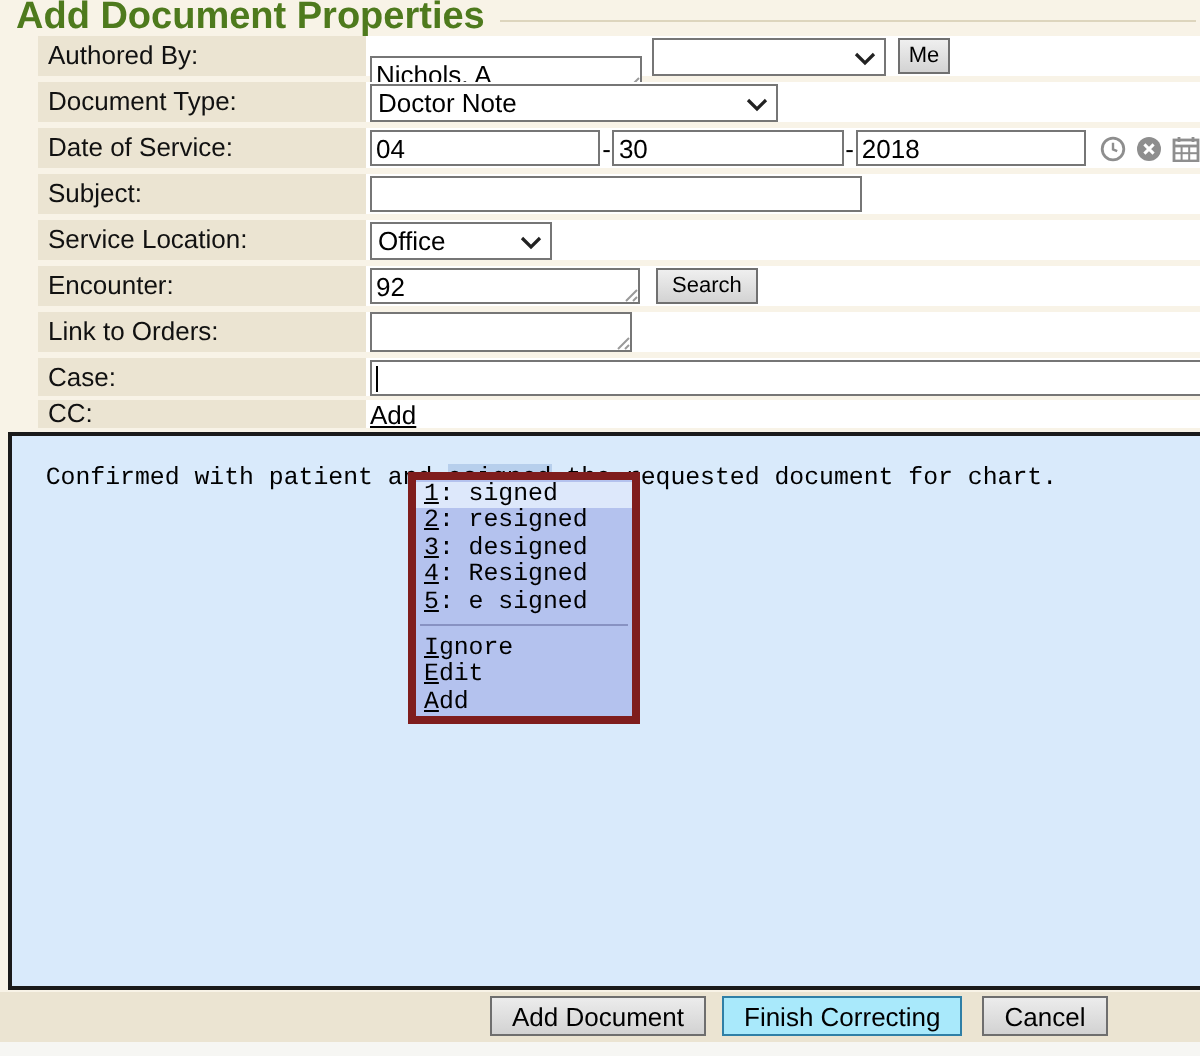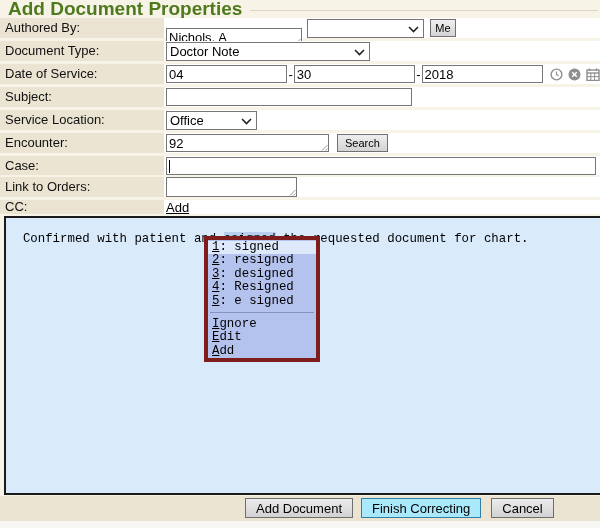--- a/index.html
+++ b/index.html
@@ -9,21 +9,21 @@
     background:var(--page-beige,#f8f3e7);
     font-family:"Liberation Sans",sans-serif;
   }
 
   
   .title-bar { position:absolute; top:0; left:8px; right:0; height:17px; display:flex; align-items:center; }
   .page-title { color:var(--title-green,#4e7a1d); font-weight:bold; font-size:19px; white-space:nowrap; }
   .title-rule { flex:1; border-top:1px solid #ddd5bd; margin:3px 2px 0 8px; }
 
   
-  .form { position:absolute; top:18px; left:0; right:0; }
+  .form { position:absolute; top:18px; left:19px; right:0; }
   .row { display:flex; height:20px; margin-bottom:3px; }
   .row.r-case { height:19px; margin-bottom:2px; }
   .row.r-cc { height:14px; margin-bottom:0; }
   .flabel { flex:none; width:164px; background:var(--label-beige,#ebe4d2); font-size:13px;
             line-height:20px; padding-left:5px; color:#111; }
   .r-cc .flabel { line-height:14px; }
   .fvalue { flex:1; background:#fff; position:relative; display:flex; align-items:center; padding-left:2px; }
 
   .tb { position:relative; display:inline-flex; align-items:center; }
   input.txt {
@@ -167,48 +167,48 @@
         <svg class="chev" width="11" height="7">
           <polyline points="1,1 5.5,5.5 10,1" fill="none" stroke="#222" stroke-width="1.6"></polyline>
         </svg>
       </span>
     </div>
   </div>
 
   <div class="row">
     <div class="flabel">Encounter:</div>
     <div class="fvalue">
-      <span class="tb" style="width:163px;">
+      <span class="tb" style="width:135px;">
         <input class="txt" value="92" style="">
         <svg class="grip" width="7" height="7">
           <path d="M6.5 1 L1 6.5 M6.5 4.5 L4.5 6.5" stroke="#9a9a9a" stroke-width="1" fill="none"></path>
         </svg>
       </span>
       <button class="mini-btn" style="margin-left:8px;">Search</button>
-    </div>
-  </div>
-
-  <div class="row r-case">
-    <div class="flabel">Case:</div>
-    <div class="fvalue">
-      <span class="tb" style="width:430px;">
-        <input class="txt" value="" style="">
-        <span class="caret"></span>
-      </span>
     </div>
   </div>
 
   <div class="row">
     <div class="flabel">Link to Orders:</div>
     <div class="fvalue">
       <span class="tb" style="width:131px; height:20px;">
         <input class="txt" style="height: 20px;" value="">
         <svg class="grip" width="7" height="7">
           <path d="M6.5 1 L1 6.5 M6.5 4.5 L4.5 6.5" stroke="#9a9a9a" stroke-width="1" fill="none"></path>
         </svg>
+      </span>
+    </div>
+  </div>
+
+  <div class="row r-case">
+    <div class="flabel">Case:</div>
+    <div class="fvalue">
+      <span class="tb" style="width:430px;">
+        <input class="txt" value="" style="">
+        <span class="caret"></span>
       </span>
     </div>
   </div>
 
   <div class="row r-cc">
     <div class="flabel">CC:</div>
     <div class="fvalue">
       <a class="add-link">Add</a>
     </div>
   </div>

